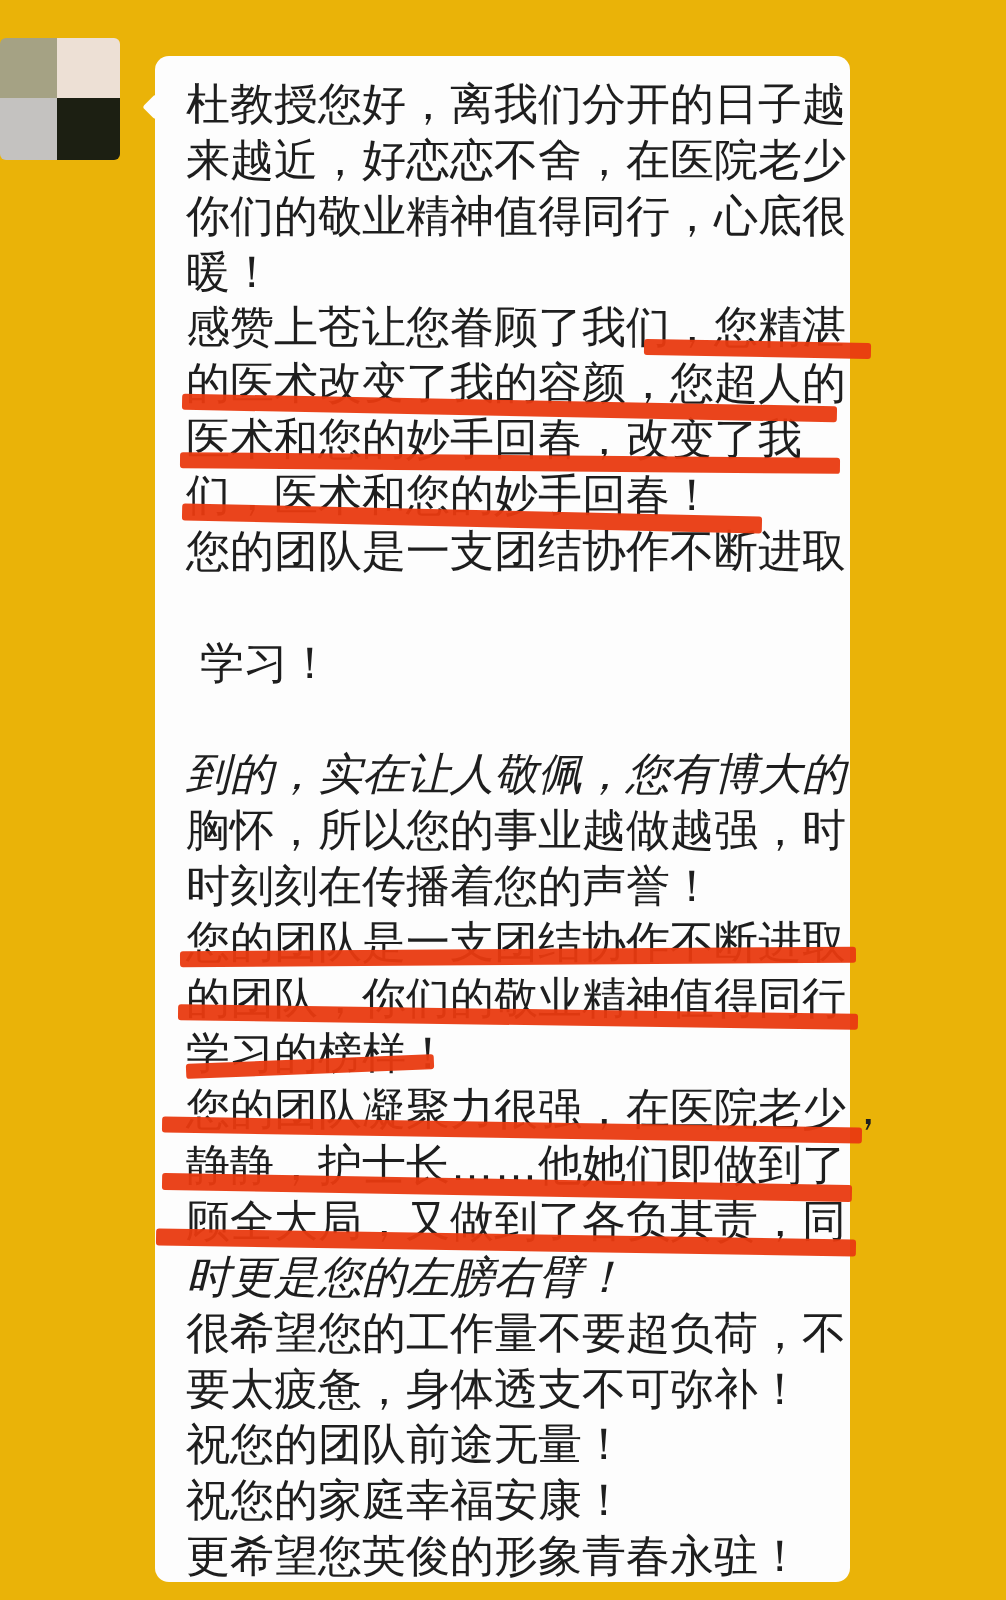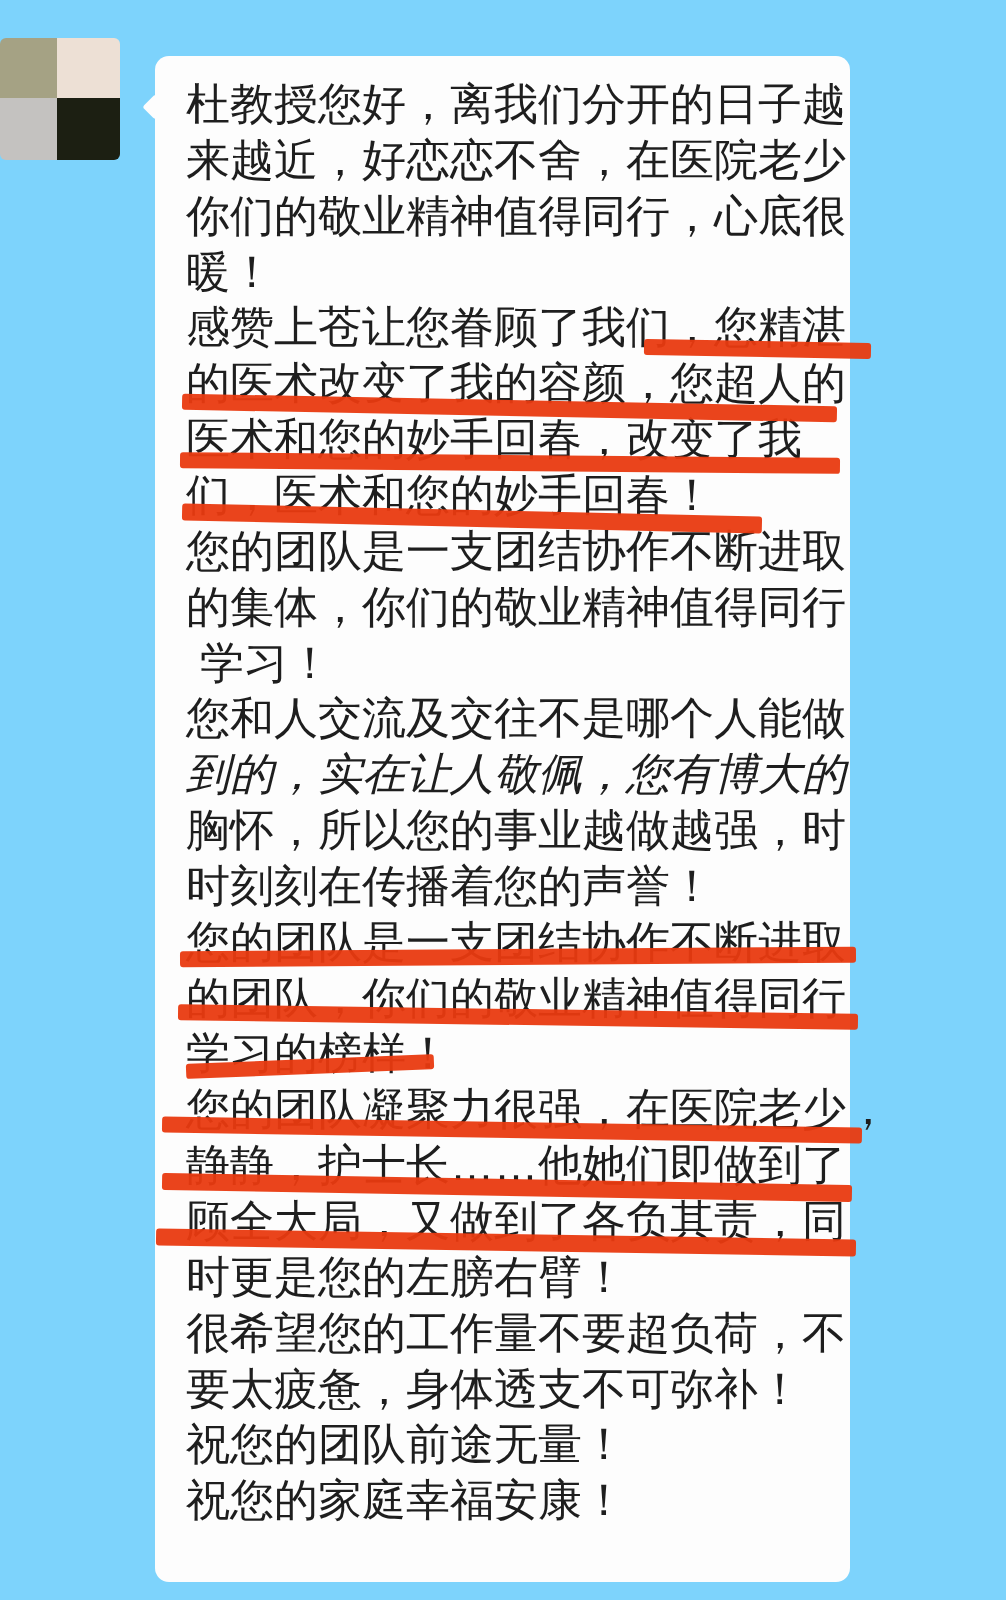--- a/index.html
+++ b/index.html
@@ -2,21 +2,21 @@
 <html><head>
 <meta charset="utf-8">
 <style>
   html, body { margin: 0; padding: 0; }
   body { font-family: "Liberation Sans", "DejaVu Sans", sans-serif; }
 
   .screen {
     position: relative;
     width: 1006px;
     height: 1600px;
-    background: #7dd3fc;
+    background: #eab308;
     overflow: hidden;
   }
 
   
   .avatar {
     position: absolute;
     left: 0px;
     top: 38px;
     width: 120px;
     height: 122px;
@@ -94,37 +94,36 @@
   <div class="text-layer" id="text-layer">
       <div class="line" style="top: 0px; color: rgb(30, 30, 30);">杜教授您好，离我们分开的日子越</div>
       <div class="line" style="top: 55.85px; color: rgb(30, 30, 30);">来越近，好恋恋不舍，在医院老少</div>
       <div class="line" style="top: 111.7px; color: rgb(30, 30, 30);">你们的敬业精神值得同行，心底很</div>
       <div class="line" style="top: 167.55px; color: rgb(30, 30, 30);">暖！</div>
       <div class="line" style="top: 223.4px; color: rgb(30, 30, 30);">感赞上苍让您眷顾了我们，您精湛</div>
       <div class="line" style="top: 279.25px; color: rgb(30, 30, 30);">的医术改变了我的容颜，您超人的</div>
       <div class="line" style="top: 335.1px; color: rgb(30, 30, 30);">医术和您的妙手回春，改变了我</div>
       <div class="line" style="top: 390.95px; color: rgb(30, 30, 30);">们，医术和您的妙手回春！</div>
       <div class="line" style="top: 446.8px; color: rgb(30, 30, 30);">您的团队是一支团结协作不断进取</div>
-      <div class="line" style="top: 502.65px; color: rgb(30, 30, 30);">的集体，你们的敬业精神值得同行</div>
       <div class="line" style="top: 558.5px; color: rgb(30, 30, 30); margin-left: 14px;">学习！</div>
-      <div class="line" style="top: 614.35px; color: rgb(30, 30, 30);">您和人交流及交往不是哪个人能做</div>
       <div class="line" style="top: 670.2px; color: rgb(30, 30, 30); font-style: italic;">到的，实在让人敬佩，您有博大的</div>
       <div class="line" style="top: 781.9px; color: rgb(30, 30, 30);">时刻刻在传播着您的声誉！</div>
       <div class="line" style="top: 726.05px; color: rgb(30, 30, 30);">胸怀，所以您的事业越做越强，时</div>
       <div class="line" style="top: 837.75px; color: rgb(30, 30, 30);">您的团队是一支团结协作不断进取</div>
       <div class="line" style="top: 893.6px; color: rgb(30, 30, 30);">的团队，你们的敬业精神值得同行</div>
       <div class="line" style="top: 949.45px; color: rgb(30, 30, 30);">学习的榜样！</div>
       <div class="line" style="top: 1005.3px; color: rgb(30, 30, 30);">您的团队凝聚力很强，在医院老少，</div>
       <div class="line" style="top: 1061.15px; color: rgb(30, 30, 30); text-align: right;">静静，护士长……他她们即做到了</div>
       <div class="line" style="top: 1117px; color: rgb(30, 30, 30);">顾全大局，又做到了各负其责，同</div>
-      <div class="line" style="top: 1172.85px; color: rgb(30, 30, 30);">时更是您的左膀右臂！</div>
+      <div class="line" style="top: 1172.85px; color: rgb(30, 30, 30); font-style: italic;">时更是您的左膀右臂！</div>
       <div class="line" style="top: 1228.7px; color: rgb(30, 30, 30);">很希望您的工作量不要超负荷，不</div>
       <div class="line" style="top: 1284.55px; color: rgb(30, 30, 30);">要太疲惫，身体透支不可弥补！</div>
       <div class="line" style="top: 1340.4px; color: rgb(30, 30, 30);">祝您的团队前途无量！</div>
       <div class="line" style="top: 1396.25px; color: rgb(30, 30, 30);">祝您的家庭幸福安康！</div>
+      <div class="line" style="top: 1452.1px; color: rgb(30, 30, 30);">更希望您英俊的形象青春永驻！</div>
       <div class="stroke" style="left: 458px; top: 265.4px; width: 227px; height: 16px; background: rgb(233, 58, 16); transform: rotate(1deg);"></div>
       <div class="stroke" style="left: -4px; top: 324.25px; width: 655px; height: 16px; background: rgb(233, 58, 16); transform: rotate(1.1deg);"></div>
       <div class="stroke" style="left: -6px; top: 379.1px; width: 660px; height: 16px; background: rgb(233, 58, 16); transform: rotate(0.5deg);"></div>
       <div class="stroke" style="left: -4px; top: 433.95px; width: 580px; height: 17px; background: rgb(233, 58, 16); transform: rotate(1.3deg);"></div>
       <div class="stroke" style="left: -6px; top: 872.75px; width: 676px; height: 16px; background: rgb(233, 58, 16); transform: rotate(-0.4deg);"></div>
       <div class="stroke" style="left: -8px; top: 932.6px; width: 680px; height: 16px; background: rgb(233, 58, 16); transform: rotate(0.8deg);"></div>
       <div class="stroke" style="left: 0px; top: 983.45px; width: 248px; height: 15px; background: rgb(233, 58, 16); transform: rotate(-2.3deg);"></div>
       <div class="stroke" style="left: -24px; top: 1046.3px; width: 700px; height: 16px; background: rgb(233, 58, 16); transform: rotate(0.9deg);"></div>
       <div class="stroke" style="left: -24px; top: 1103.15px; width: 690px; height: 17px; background: rgb(233, 58, 16); transform: rotate(1deg);"></div>
       <div class="stroke" style="left: -30px; top: 1158px; width: 700px; height: 17px; background: rgb(233, 58, 16); transform: rotate(0.9deg);"></div>

